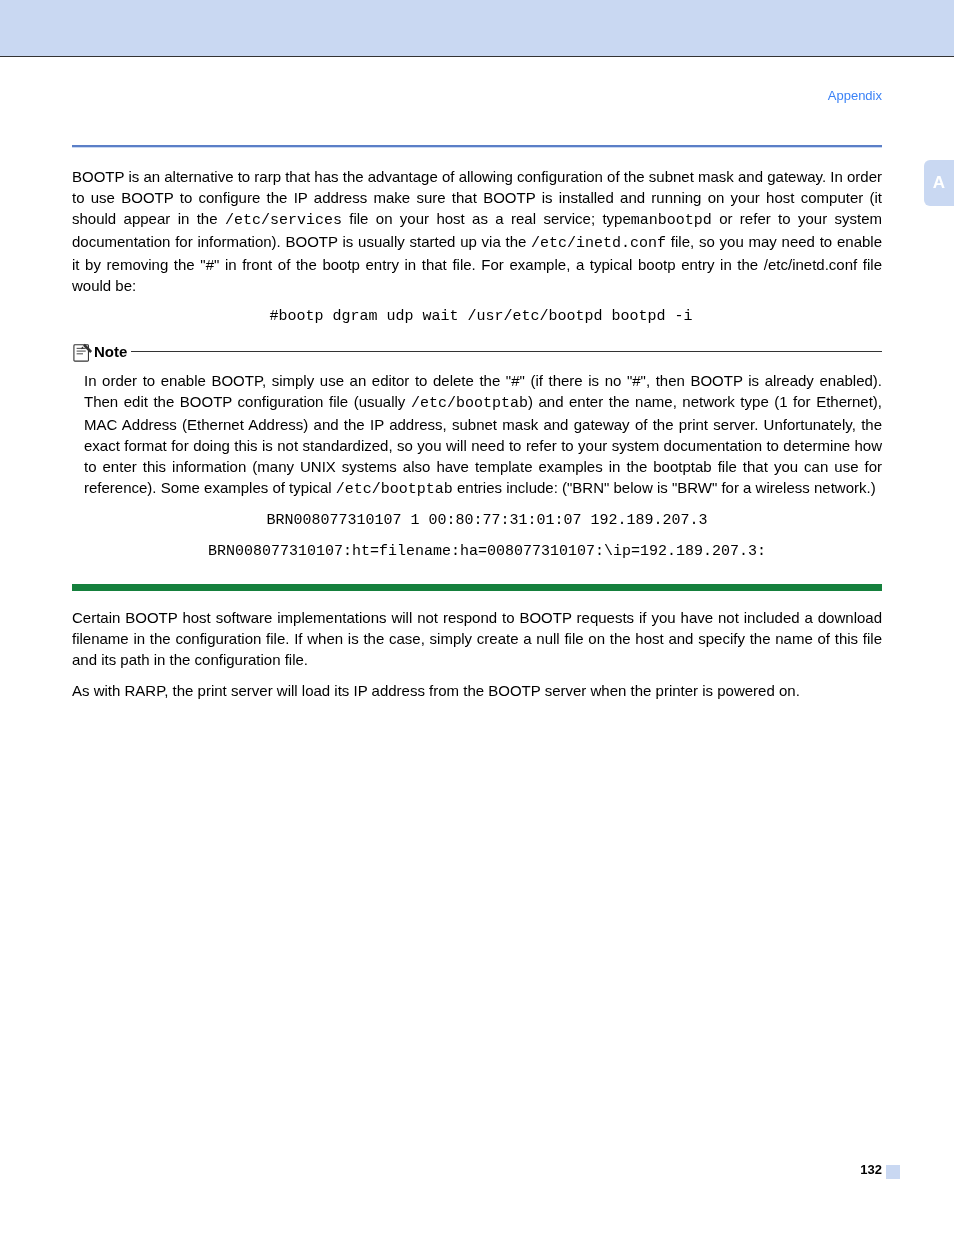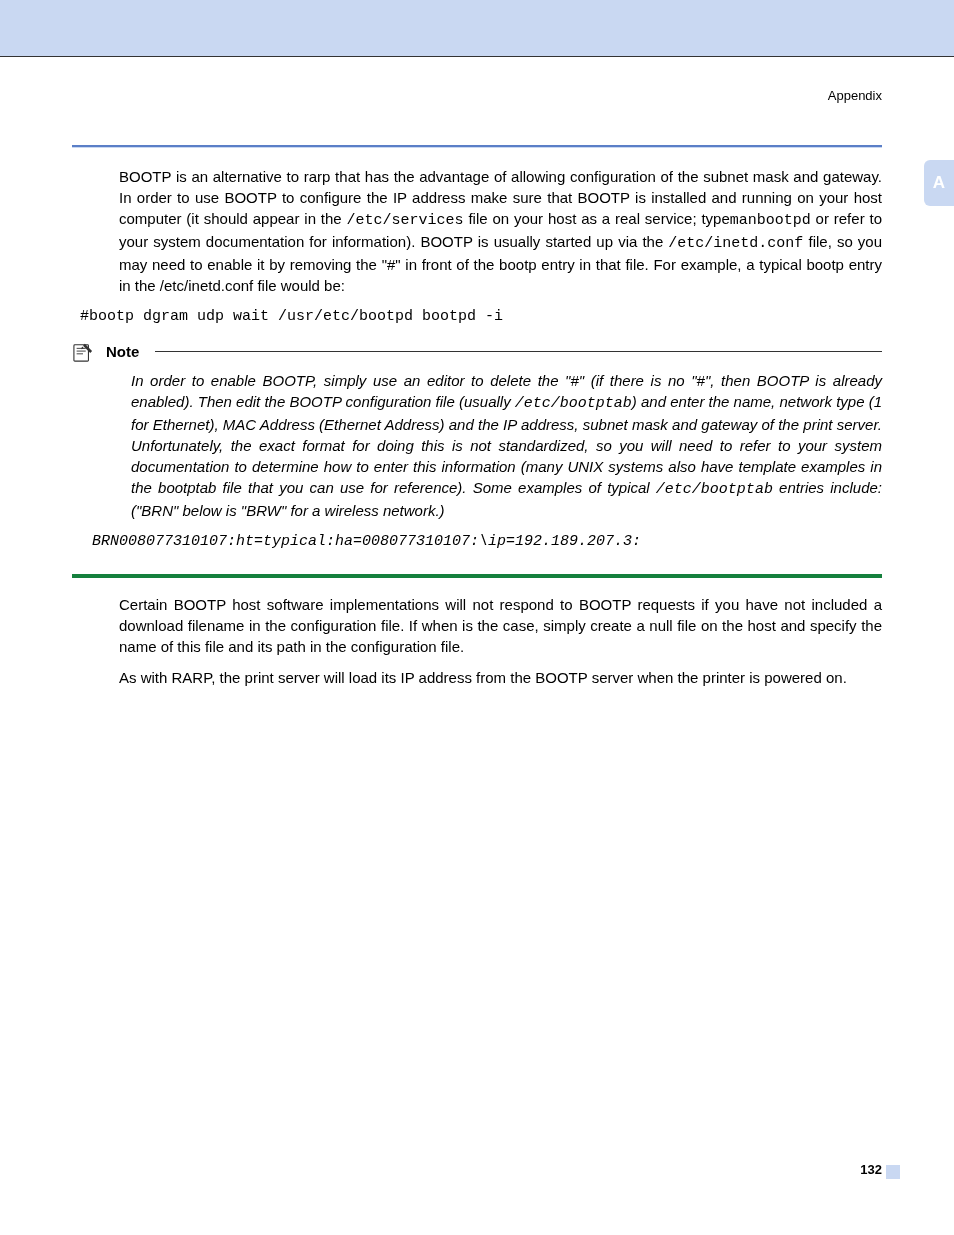--- a/index.html
+++ b/index.html
@@ -22,21 +22,21 @@
     border: none;
     border-top: 1px solid #333;
     margin: 0;
   }
   .content {
     padding: 30px 72px 0 72px;
   }
   .breadcrumb {
     text-align: right;
     font-size: 13px;
-    color: #000000;
+    color: #3b82f6;
     margin-bottom: 40px;
   }
   .side-tab {
     position: absolute;
     right: 0;
     top: 160px;
     width: 30px;
     height: 46px;
     background: #c9d8f2;
     border-radius: 6px 0 0 6px;
@@ -55,66 +55,66 @@
   .title-underline {
     height: 3px;
     background: linear-gradient(to bottom, #5b7fc7 50%, #c9d8f2 50%);
     margin-bottom: 18px;
   }
   p { margin-bottom: 10px; }
   .mono { font-family: "Courier New", Courier, monospace; }
   .code-block {
     font-family: "Courier New", Courier, monospace;
     margin: 6px 0 10px 8px;
+    text-align: center;
   }
   .note-header {
     display: flex;
     align-items: center;
-    gap: 12px;
+    gap: 0;
     margin-top: 14px;
     margin-bottom: 8px;
   }
   .note-icon {
     width: 22px;
     height: 20px;
     flex-shrink: 0;
   }
   .note-label {
     font-weight: bold;
     font-size: 15px;
   }
   .note-line {
     flex: 1;
     border-top: 1px solid #333;
     height: 0;
     margin-left: 4px;
   }
   .note-body {
     padding-left: 12px;
-    border-bottom: 4px solid #15803d;
+    border-bottom: 7px solid #15803d;
     padding-bottom: 12px;
     margin-bottom: 16px;
-    font-style: italic;
   }
   .page-number {
     position: absolute;
     bottom: 56px;
     right: 72px;
     font-weight: bold;
     font-size: 13px;
   }
   .page-number-bar {
     position: absolute;
     bottom: 56px;
     right: 54px;
     width: 14px;
     height: 14px;
     background: #c9d8f2;
   }
-  .justify { text-align: justify; margin-left: 47px; }
+  .justify { text-align: justify; }
 </style>
 </head>
 <body>
 
 <div class="top-banner"></div>
 <hr class="hr-dark">
 
 <div class="side-tab">
   <span>A</span>
 </div>
@@ -141,21 +141,22 @@
       <path d="M11 5 L10 8 L13 7 Z" fill="#333"></path>
     </svg>
     <span class="note-label">Note</span>
     <div class="note-line"></div>
   </div>
 
   <div class="note-body">
     <p class="justify">
       <span>In order to enable BOOTP, simply use an editor to delete the "#" (if there is no "#", then BOOTP is already enabled). Then edit the BOOTP configuration file (usually </span><span class="mono">/etc/bootptab</span><span>) and enter the name, network type (1 for Ethernet), MAC Address (Ethernet Address) and the IP address, subnet mask and gateway of the print server. Unfortunately, the exact format for doing this is not standardized, so you will need to refer to your system documentation to determine how to enter this information (many UNIX systems also have template examples in the bootptab file that you can use for reference). Some examples of typical </span><span class="mono">/etc/bootptab</span><span> entries include: ("BRN" below is "BRW" for a wireless network.)</span>
     </p>
-    <div class="code-block">BRN008077310107:ht=typical:ha=008077310107:\ip=192.189.207.3:</div>
+    <div class="code-block">BRN008077310107 1 00:80:77:31:01:07 192.189.207.3</div>
+    <div class="code-block">BRN008077310107:ht=filename:ha=008077310107:\ip=192.189.207.3:</div>
   </div>
 
   <p class="justify">Certain BOOTP host software implementations will not respond to BOOTP requests if you have not included a download filename in the configuration file. If when is the case, simply create a null file on the host and specify the name of this file and its path in the configuration file.</p>
   <p class="justify">As with RARP, the print server will load its IP address from the BOOTP server when the printer is powered on.</p>
 </div>
 
 <div class="page-number-bar"></div>
 <div class="page-number">132</div>
 
 </body></html>

